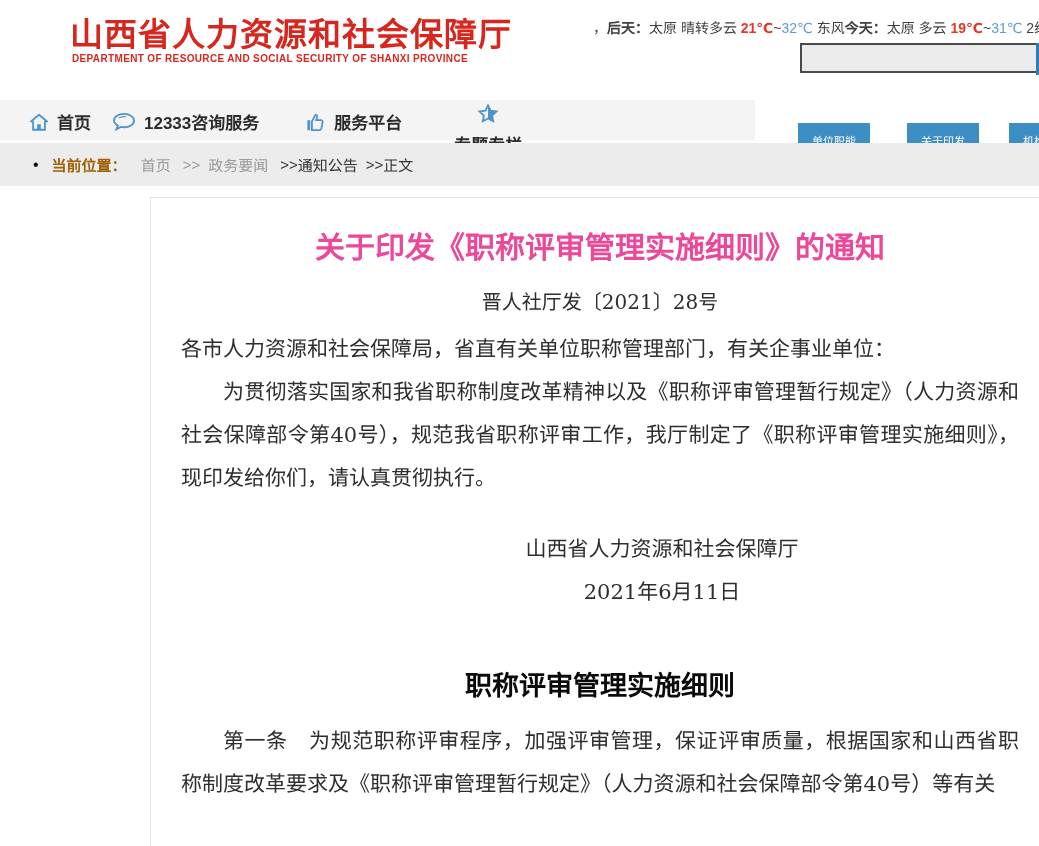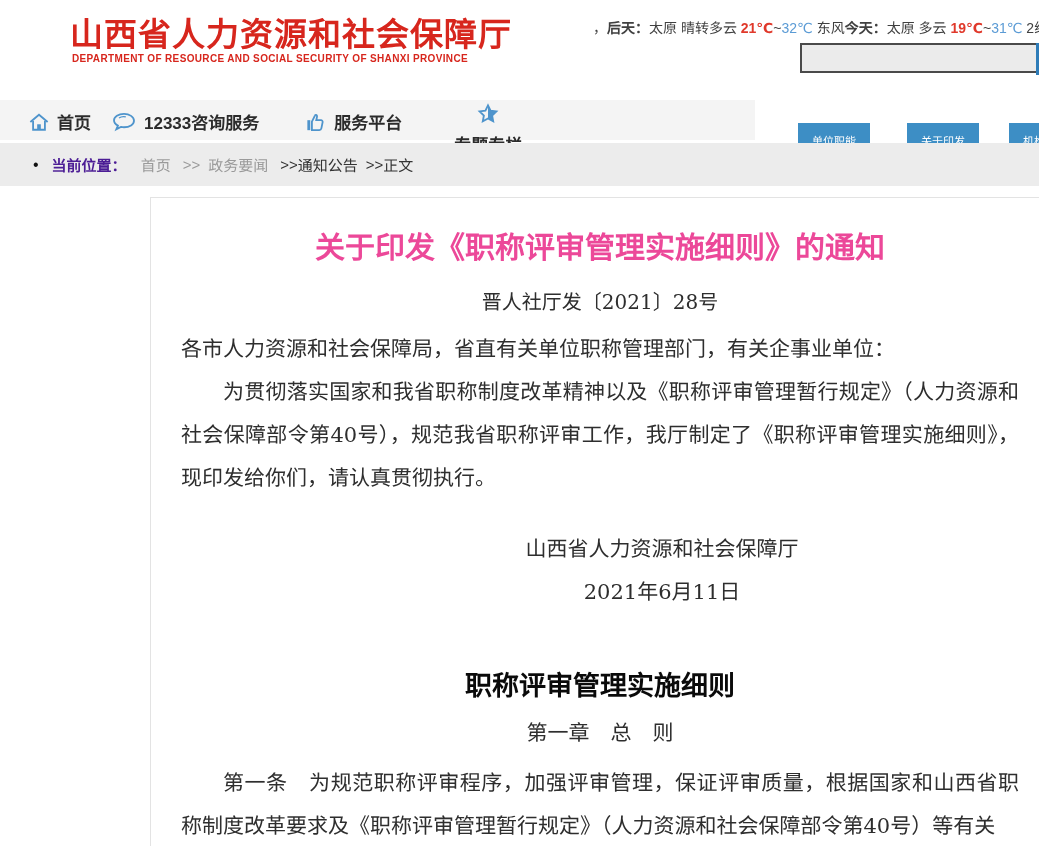--- a/index.html
+++ b/index.html
@@ -53,21 +53,21 @@
     color:#ffffff;font-size:11px;border:none;cursor:pointer;
     display:flex;align-items:center;justify-content:center;white-space:nowrap;overflow:hidden;margin-top:20px;
   }
   .qb1{left:798px;}.qb2{left:907px;}.qb3{left:1009px;}
   
   .breadcrumb{
     position:absolute;left:0;top:143px;width:1039px;height:43px;background:#ececec;
     display:flex;align-items:center;font-size:15px;color:#333;
   }
   .bc-bullet{margin-left:33px;font-size:16px;color:#111;}
-  .bc-label{margin-left:13px;font-weight:bold;color:#4c1d95;}
+  .bc-label{margin-left:13px;font-weight:bold;color:#a16207;}
   .bc-muted{color:#9a9a9a;}
   .bc-dark{color:#333;}
   .bc-link{cursor:pointer;}
   .mr12{margin-right:12px;}.mr8{margin-right:8px;}.mr0{margin-right:0;}
   .ml14{margin-left:14px;}
   
   .doc-box{
     position:absolute;left:150px;top:197px;width:900px;height:680px;
     background:#ffffff;border:1px solid #e3e3e3;box-sizing:border-box;
     font-family:"DejaVu Serif","Liberation Serif",serif;color:#2e2e2e;
@@ -173,15 +173,14 @@
 
   <p class="doc-para salutation">各市人力资源和社会保障局，省直有关单位职称管理部门，有关企事业单位：</p>
   <p class="doc-para indent">为贯彻落实国家和我省职称制度改革精神以及《职称评审管理暂行规定》（人力资源和社会保障部令第40号），规范我省职称评审工作，我厅制定了《职称评审管理实施细则》，现印发给你们，请认真贯彻执行。</p>
 
   <div class="sig-block">
     <div>山西省人力资源和社会保障厅</div>
     <div>2021年6月11日</div>
   </div>
 
   <h2 class="reg-title">职称评审管理实施细则</h2>
-  <div class="chapter">第一章　总　则</div>
   <p class="doc-para indent article">第一条　为规范职称评审程序，加强评审管理，保证评审质量，根据国家和山西省职称制度改革要求及《职称评审管理暂行规定》（人力资源和社会保障部令第40号）等有关</p>
 </div>
 
 </body></html>

